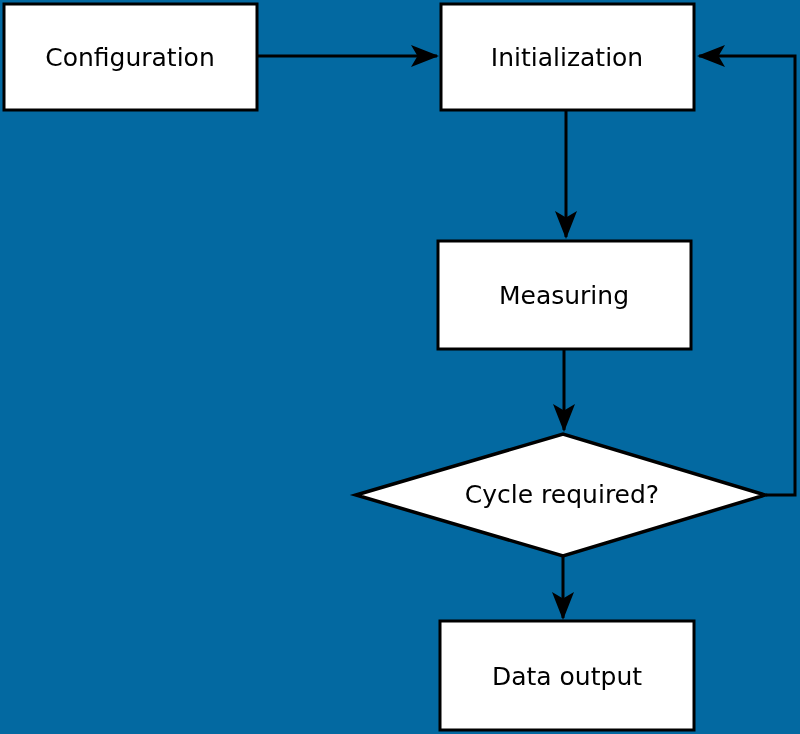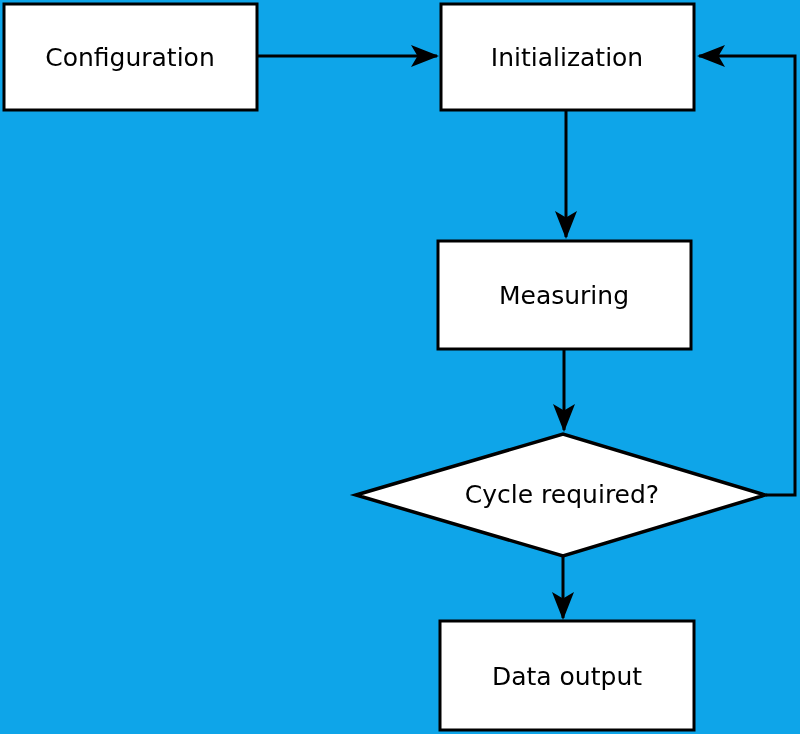--- a/index.html
+++ b/index.html
@@ -4,21 +4,21 @@
 <style>
   html, body {
     margin: 0;
     padding: 0;
     background: #ffffff;
   }
   .canvas {
     position: relative;
     width: 800px;
     height: 734px;
-    background: #0ea5e9;
+    background: #0369a1;
     overflow: hidden;
   }
   svg {
     display: block;
   }
   .node-shape {
     fill: #ffffff;
     stroke: #000000;
     stroke-width: 3px;
   }

